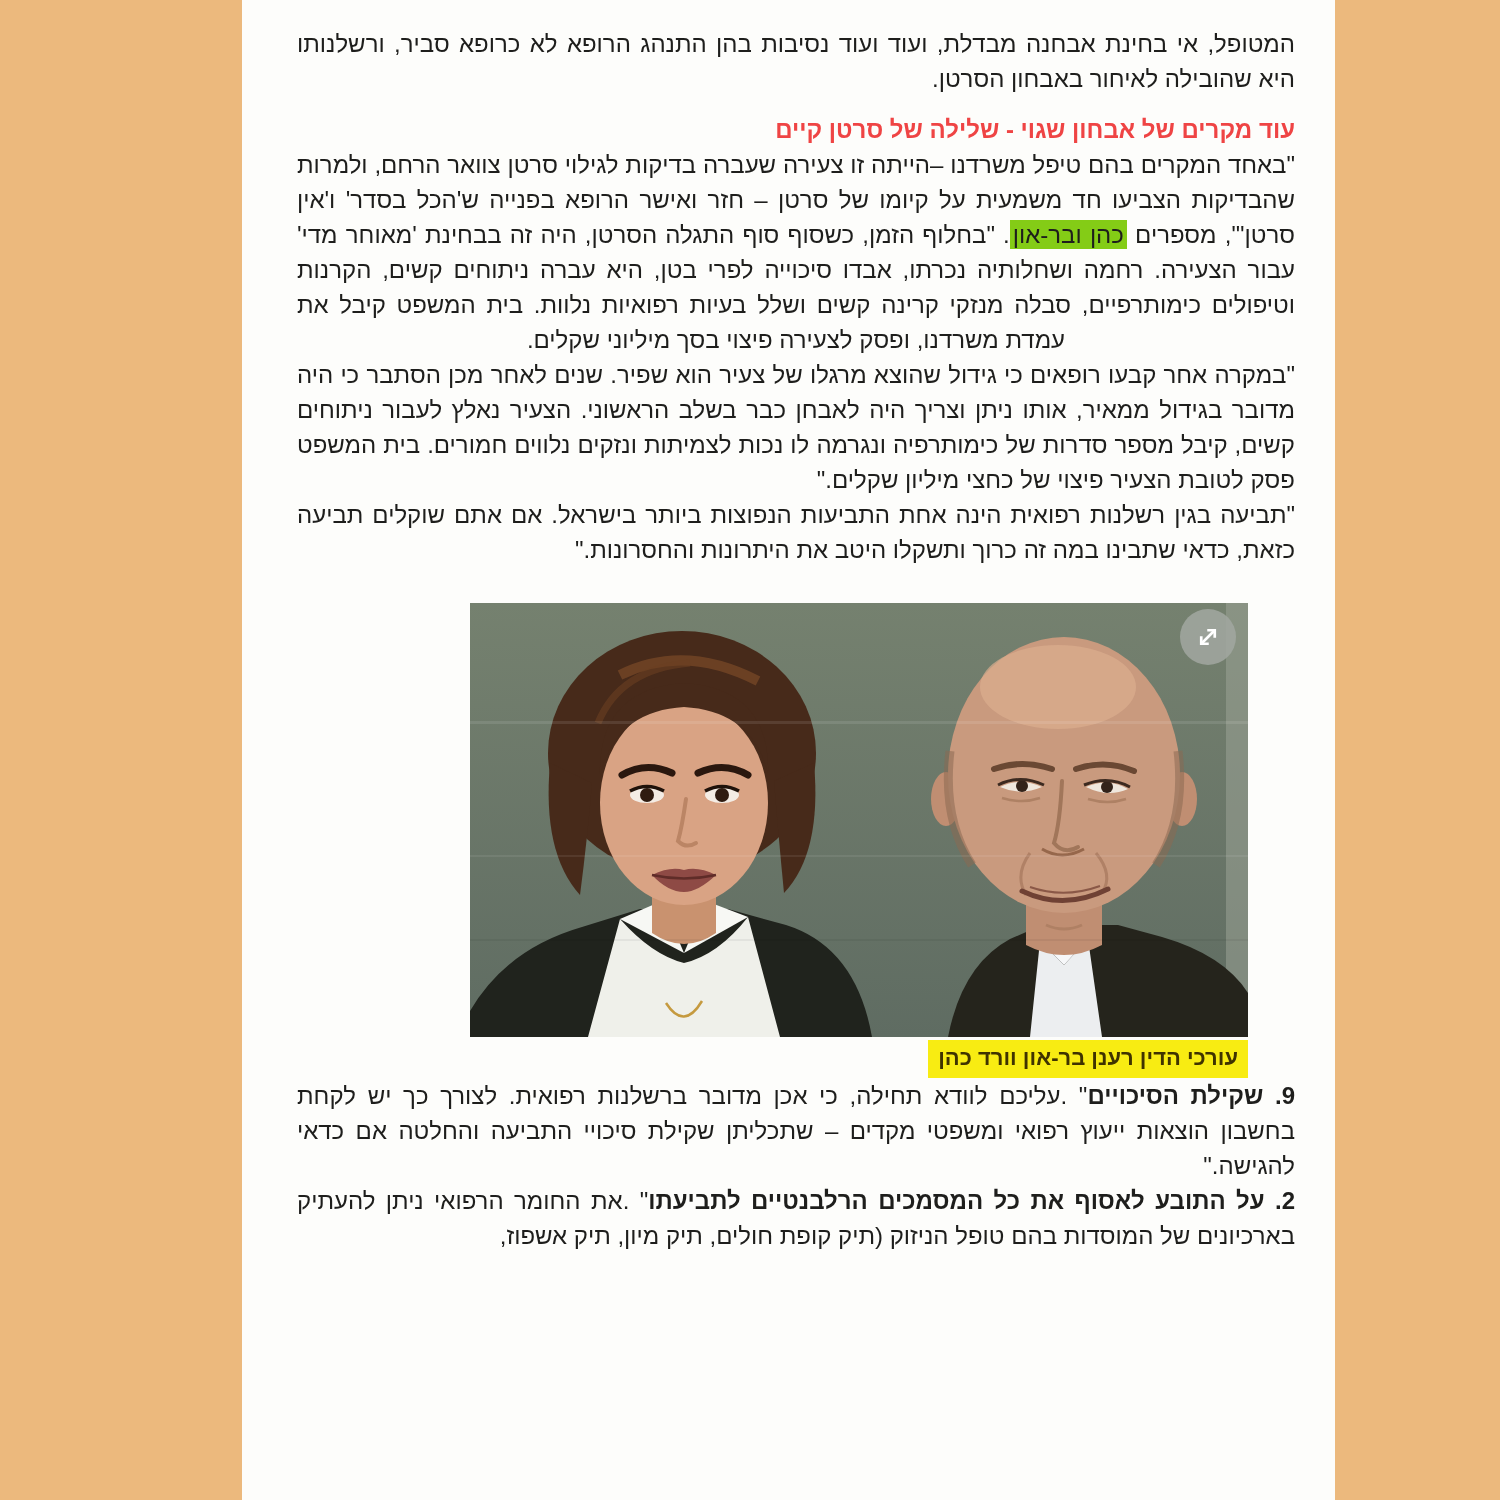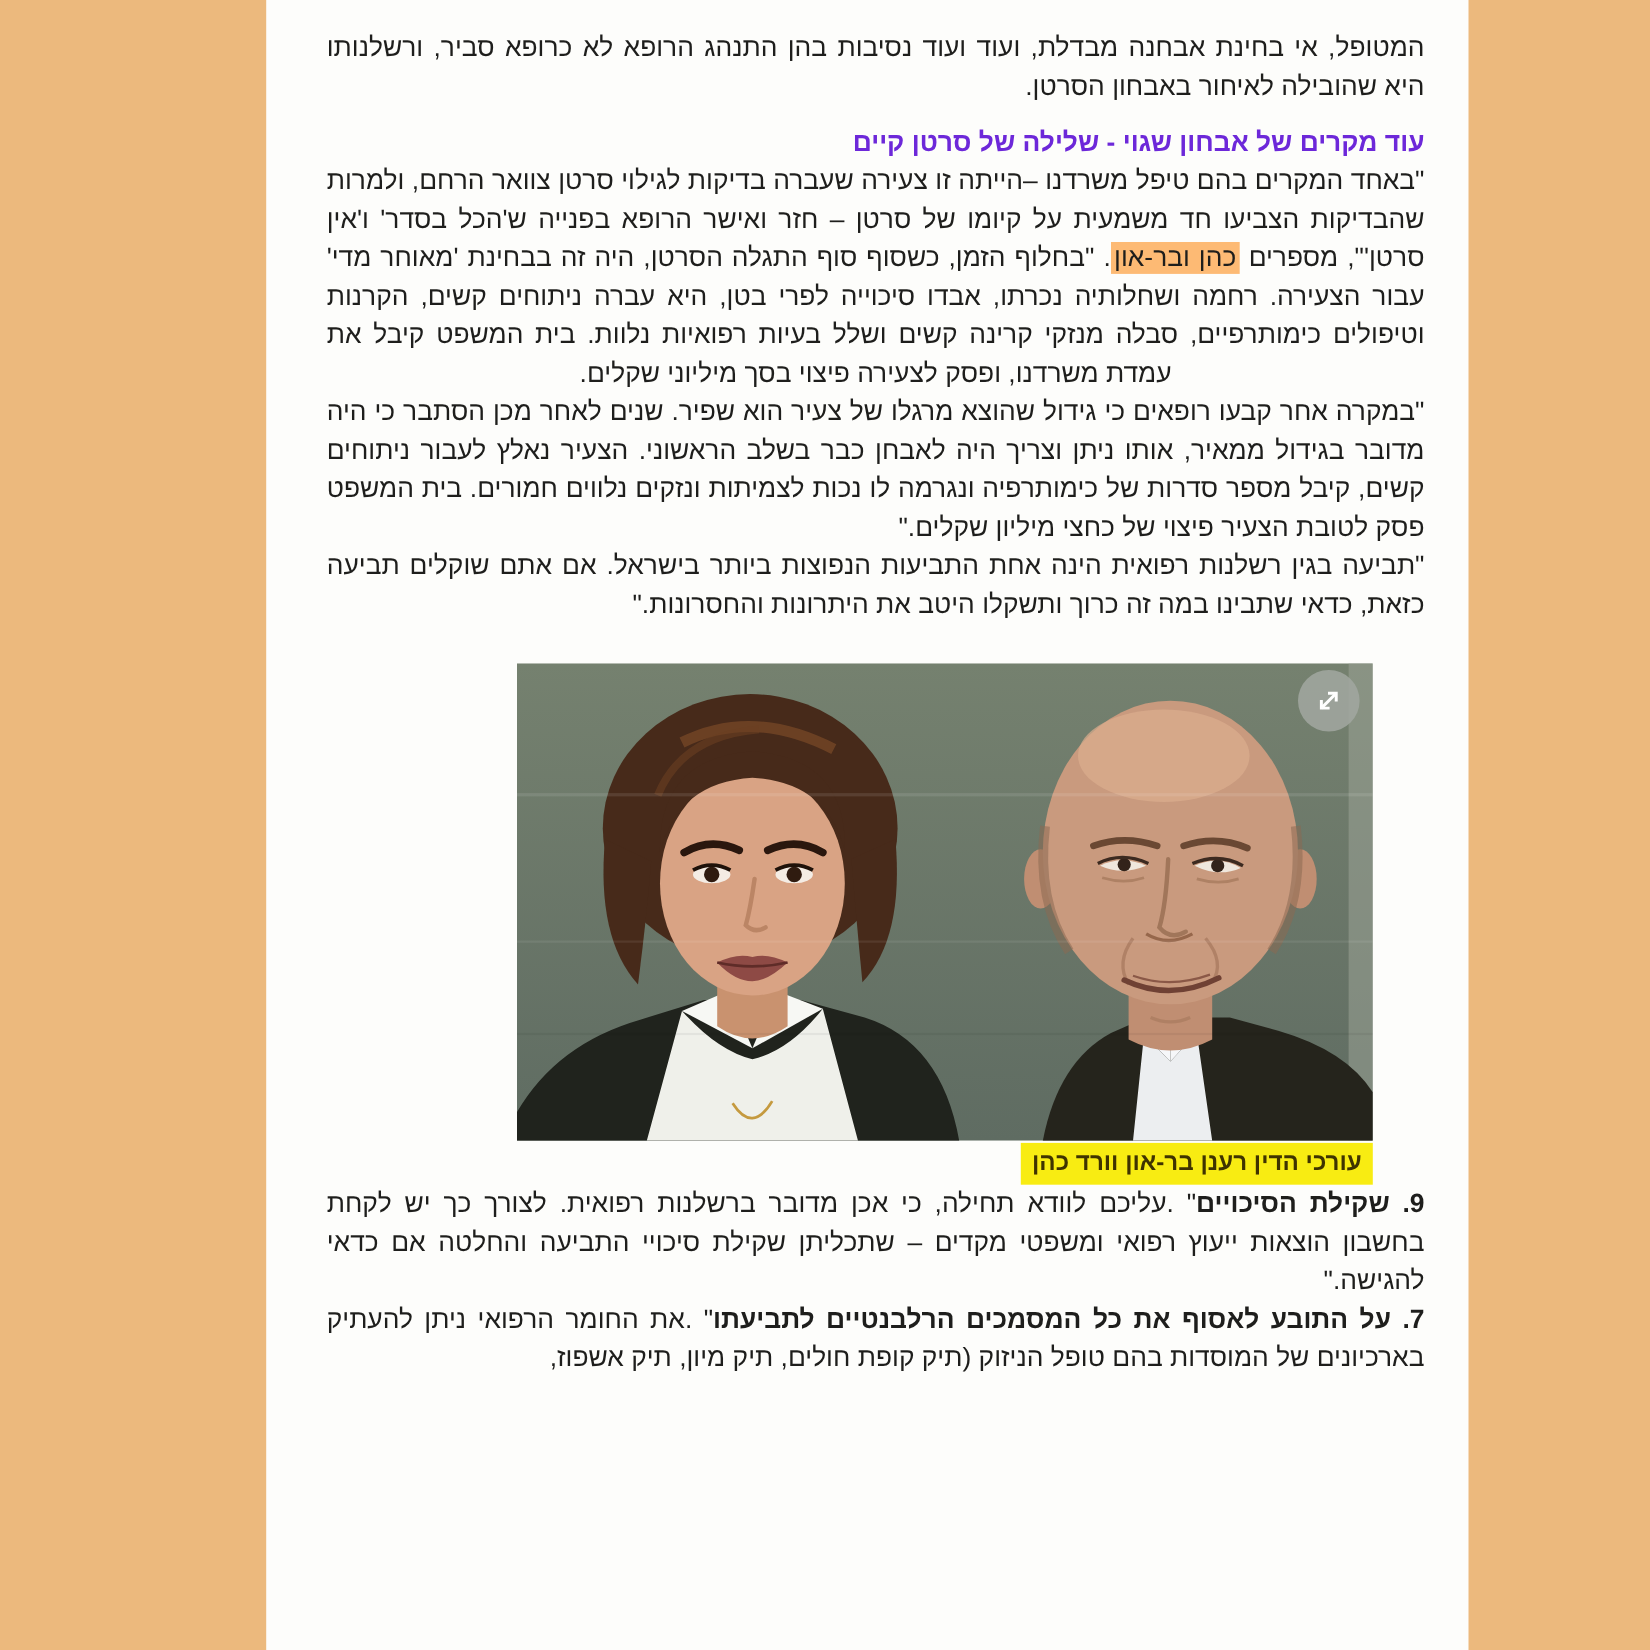--- a/index.html
+++ b/index.html
@@ -17,28 +17,28 @@
   }
   .content {
     direction: rtl;
     padding: 26px 40px 0 55px;
     font-size: 24px;
     line-height: 35px;
     color: #1e1e1c;
     text-align: justify;
   }
   .content p { margin: 0; }
-  h3 { font-size: 24px; line-height: 35px; font-weight: bold; margin: 0; color: #6d28d9; }
+  h3 { font-size: 24px; line-height: 35px; font-weight: bold; margin: 0; color: #ef4444; }
   .h-misdiag { margin-top: 16px; }
   .p-case1 { margin-top: 11px; text-align-last: center; }
   .p-case2 { margin-top: 3px; }
   .h-tips { margin-top: 1px; }
   .p-tipsintro { margin-top: 8px; }
   .hl {
-    background: #fdba74;
+    background: #84cc16;
     color: inherit;
     padding: 1px 3px;
   }
   figure { margin: 36px 47px 0 0; width: 778px; }
   .photo-wrap { position: relative; width: 778px; height: 434px; }
   .photo-wrap svg.photo { display: block; }
   .expand-btn {
     position: absolute; top: 6px; right: 12px;
     width: 56px; height: 56px; border-radius: 50%;
     background: rgba(160,166,159,0.88);
@@ -164,16 +164,16 @@
         </div>
       </div>
 
       <figcaption>
         <span class="caption-badge">עורכי הדין רענן בר-און וורד כהן</span>
       </figcaption>
     </figure>
 
     <p class="tip tip1"><b>9. שקילת הסיכויים</b><span>" .עליכם לוודא תחילה, כי אכן מדובר ברשלנות רפואית. לצורך כך יש לקחת בחשבון הוצאות ייעוץ רפואי ומשפטי מקדים – שתכליתן שקילת סיכויי התביעה והחלטה אם כדאי להגישה."</span></p>
 
-    <p class="tip tip2"><b>7. על התובע לאסוף את כל המסמכים הרלבנטיים לתביעתו</b><span>" .את החומר הרפואי ניתן להעתיק בארכיונים של המוסדות בהם טופל הניזוק (תיק קופת חולים, תיק מיון, תיק אשפוז,</span></p>
+    <p class="tip tip2"><b>2. על התובע לאסוף את כל המסמכים הרלבנטיים לתביעתו</b><span>" .את החומר הרפואי ניתן להעתיק בארכיונים של המוסדות בהם טופל הניזוק (תיק קופת חולים, תיק מיון, תיק אשפוז,</span></p>
 
   </div>
 </div>
 
 </body></html>

